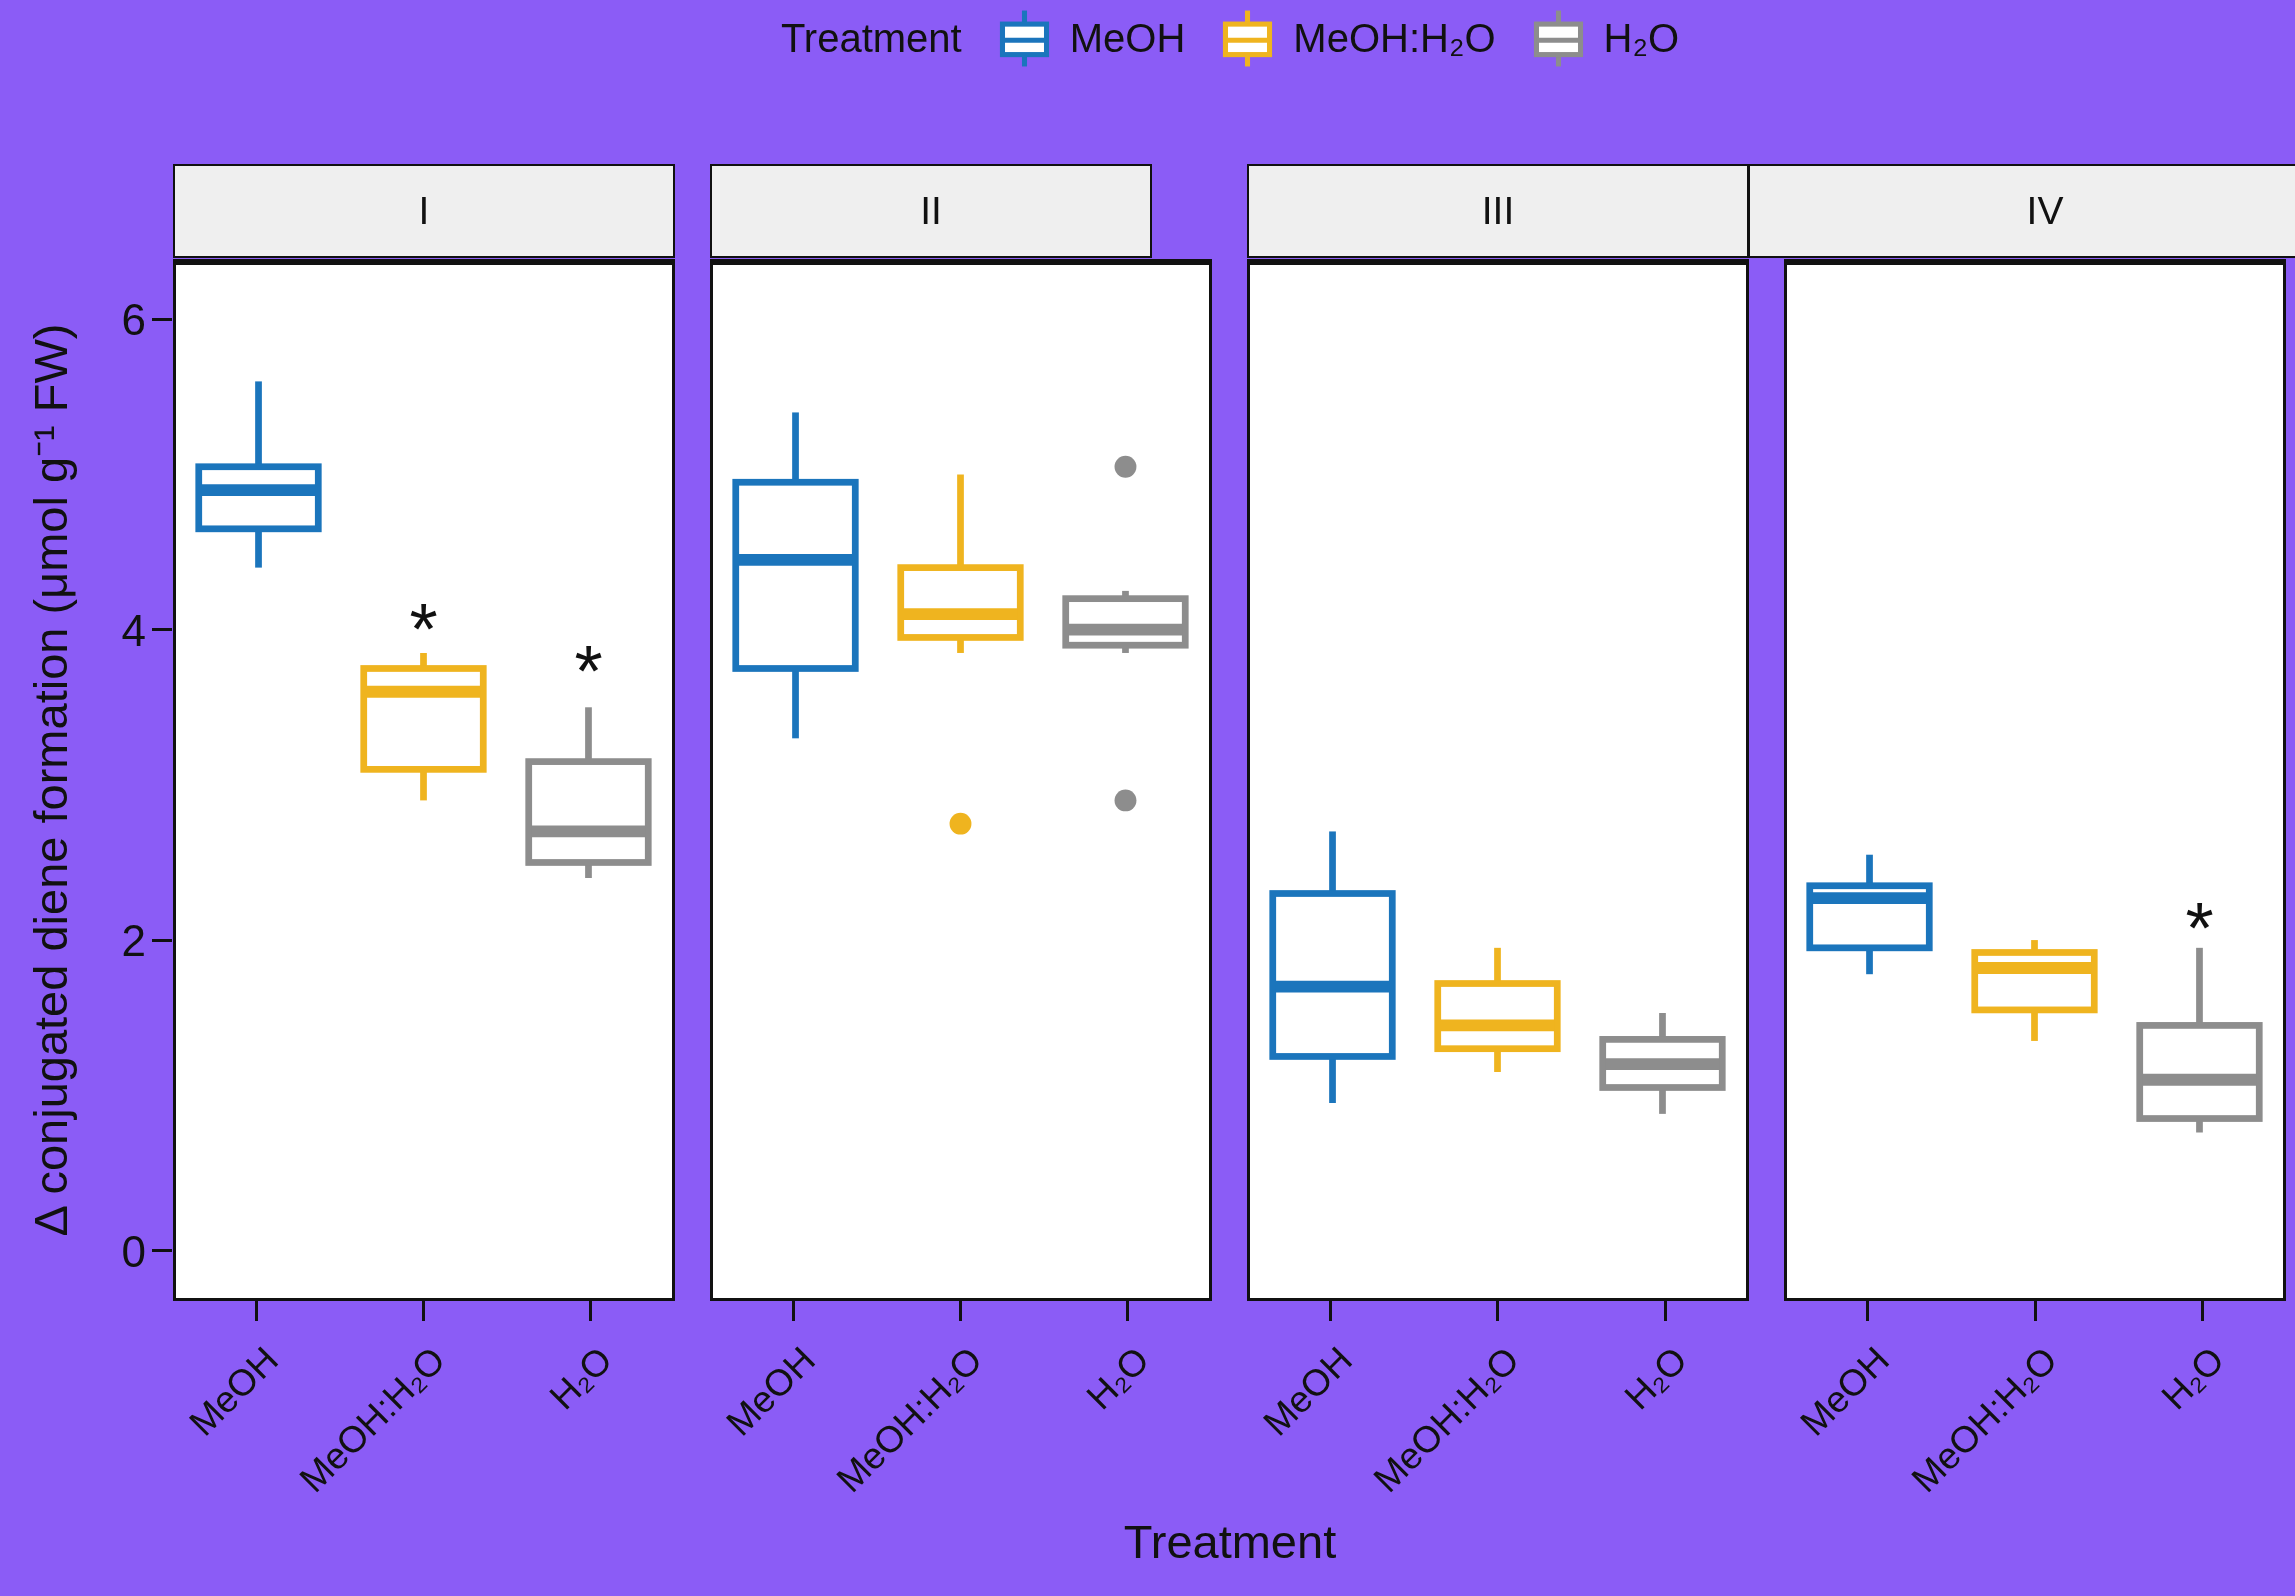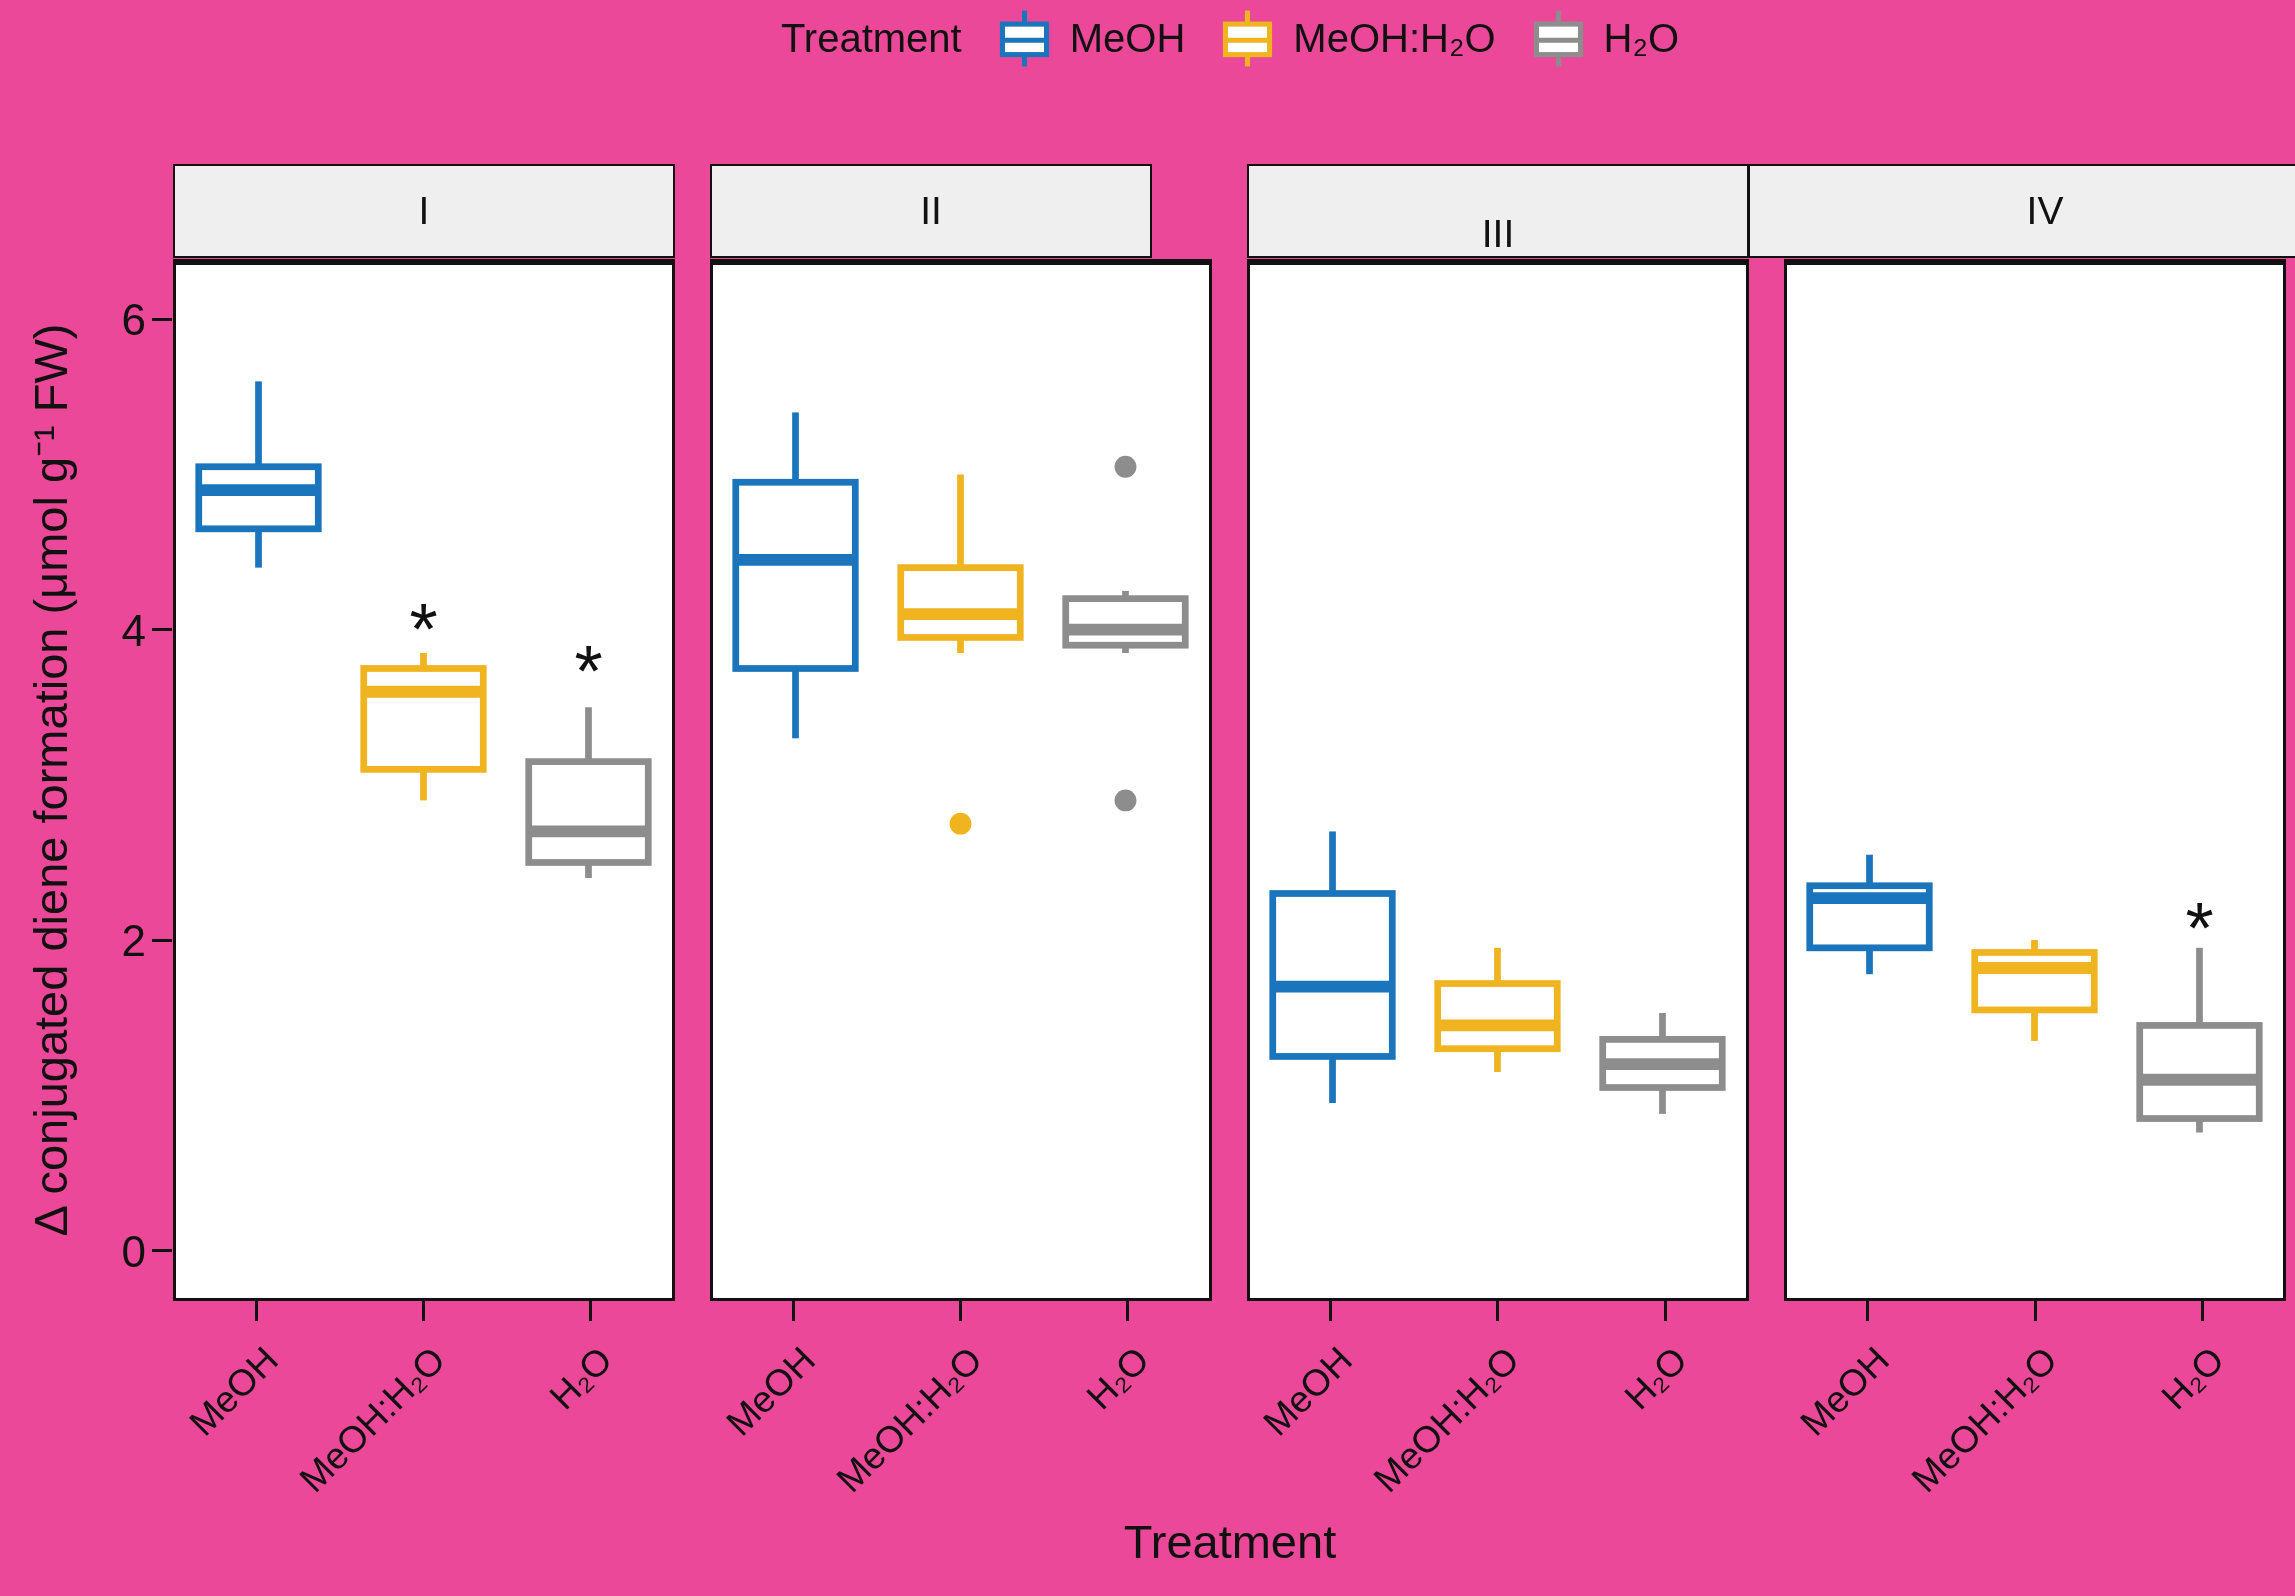--- a/index.html
+++ b/index.html
@@ -1,19 +1,19 @@
 <!DOCTYPE html>
 <html style="font-size:13.5px"><head>
 <meta charset="utf-8">
 <style>
   html,body{margin:0;padding:0;background:#ffffff;}
   #figure{
     position:relative;
     width:2295px;height:1597px;
-    background:#ec4899;
+    background:#8b5cf6;
     font-family:"Liberation Sans", sans-serif;
     color:#111;
     overflow:hidden;
   }
   
   #legend{
     position:absolute;left:173px;top:5px;width:2114px;height:67px;
     display:flex;align-items:center;justify-content:center;gap:32px;
   }
   #legend .legend-title{font-size:40px;color:#111;}
@@ -154,21 +154,21 @@
             <circle cx="490" cy="636.0451127819549" r="13" fill="#8D8D8D"></circle>
           </g>
         </svg>
       </div>
       <div class="xtick-mark" style="left: 792px;"></div>
       <div class="xtick-label" style="left: 541px;">MeOH</div>
       <div class="xtick-mark" style="left: 959px;"></div>
       <div class="xtick-label" style="left: 708px;">MeOH:H₂O</div>
       <div class="xtick-mark" style="left: 1126px;"></div>
       <div class="xtick-label" style="left: 875px;">H₂O</div>
-      <div class="strip" style="left: 1247px; width: 502px; align-items: flex-end;">
+      <div class="strip" style="left: 1247px; width: 502px;">
         <span>III</span>
       </div>
       <div class="panel" style="left: 1247px; width: 502px;">
         <svg width="495" height="1032" viewBox="0 0 588 1226">
           <g>
             <line x1="98" y1="672.9172932330825" x2="98" y2="746.6616541353384" stroke="#1B75BC" stroke-width="8"></line>
             <line x1="98" y1="940.2406015037593" x2="98" y2="995.5488721804511" stroke="#1B75BC" stroke-width="8"></line>
             <rect x="27" y="746.6616541353384" width="142" height="193.57894736842093" fill="#ffffff" stroke="#1B75BC" stroke-width="8"></rect>
             <line x1="30" y1="857.2781954887218" x2="166" y2="857.2781954887218" stroke="#1B75BC" stroke-width="14"></line>
           </g>

